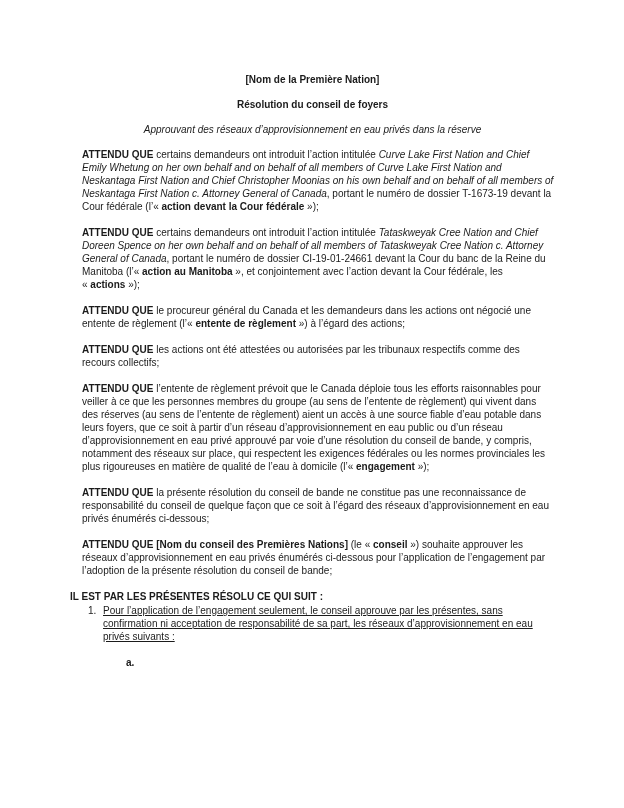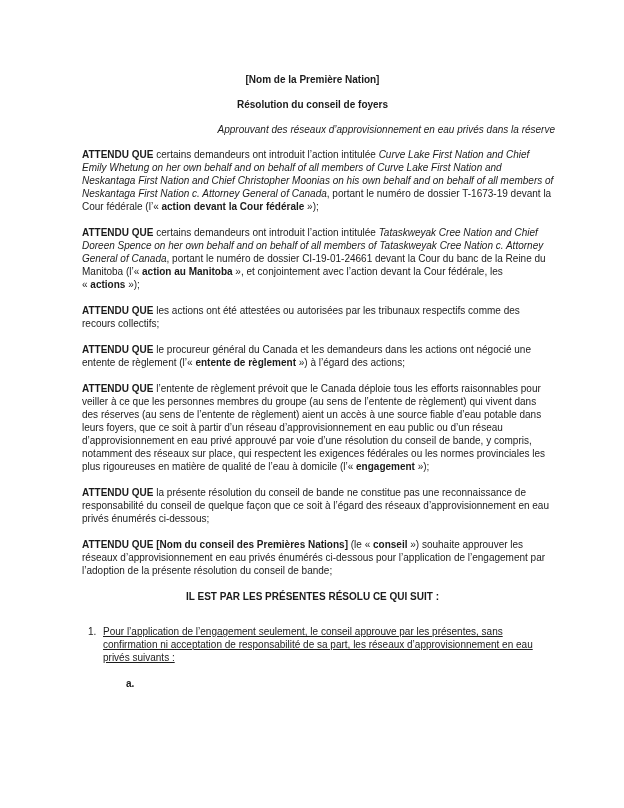--- a/index.html
+++ b/index.html
@@ -25,28 +25,27 @@
   }
   .b { font-weight: 700; }
   .i { font-style: italic; }
   .title {
     margin: 0 0 12px 0;
     text-align: center;
     font-weight: 700;
   }
   .subtitle {
     margin: 0 0 12px 0;
-    text-align: right;
+    text-align: center;
     font-style: italic;
   }
   .para { margin: 0 0 13px 12px; }
   .res-heading {
-    margin: 0 0 22px 0;
+    margin: 0 0 1px 0;
     font-weight: 700;
-    text-align: center;
   }
   .li {
     display: flex;
     margin: 0 0 13px 0;
   }
   .li.l1 { padding-left: 18px; }
   .li.l2 { padding-left: 56px; }
   .marker { flex: 0 0 15px; }
   .li-text { flex: 1; text-decoration: underline; }
 </style>
@@ -54,22 +53,22 @@
 <body>
 
 <div class="page">
   <p class="title">[Nom de la Première Nation]</p>
   <p class="title">Résolution du conseil de foyers</p>
   <p class="subtitle">Approuvant des réseaux d’approvisionnement en eau privés dans la réserve</p>
 
   <div>
       <p class="para"><span class="b">ATTENDU QUE</span><span> certains demandeurs ont introduit l’action intitulée </span><span class="i">Curve Lake First Nation and Chief Emily Whetung on her own behalf and on behalf of all members of Curve Lake First Nation and Neskantaga First Nation and Chief Christopher Moonias on his own behalf and on behalf of all members of Neskantaga First Nation c. Attorney General of Canada</span><span>, portant le numéro de dossier T-1673-19 devant la Cour fédérale (l’«&nbsp;</span><span class="b">action devant la Cour fédérale</span><span>&nbsp;»);</span></p>
       <p class="para"><span class="b">ATTENDU QUE</span><span> certains demandeurs ont introduit l’action intitulée </span><span class="i">Tataskweyak Cree Nation and Chief Doreen Spence on her own behalf and on behalf of all members of Tataskweyak Cree Nation c. Attorney General of Canada</span><span>, portant le numéro de dossier CI-19-01-24661 devant la Cour du banc de la Reine du Manitoba (l’«&nbsp;</span><span class="b">action au Manitoba</span><span>&nbsp;», et conjointement avec l’action devant la Cour fédérale, les «&nbsp;</span><span class="b">actions</span><span>&nbsp;»);</span></p>
+      <p class="para"><span class="b">ATTENDU QUE</span><span> le procureur général du Canada et les demandeurs dans les actions ont négocié une entente de règlement (l’«&nbsp;</span><span class="b">entente de règlement</span><span>&nbsp;») à l’égard des actions;</span></p>
       <p class="para"><span class="b">ATTENDU QUE</span><span> les actions ont été attestées ou autorisées par les tribunaux respectifs comme des recours collectifs;</span></p>
-      <p class="para"><span class="b">ATTENDU QUE</span><span> le procureur général du Canada et les demandeurs dans les actions ont négocié une entente de règlement (l’«&nbsp;</span><span class="b">entente de règlement</span><span>&nbsp;») à l’égard des actions;</span></p>
       <p class="para"><span class="b">ATTENDU QUE</span><span> l’entente de règlement prévoit que le Canada déploie tous les efforts raisonnables pour veiller à ce que les personnes membres du groupe (au sens de l’entente de règlement) qui vivent dans des réserves (au sens de l’entente de règlement) aient un accès à une source fiable d’eau potable dans leurs foyers, que ce soit à partir d’un réseau d’approvisionnement en eau public ou d’un réseau d’approvisionnement en eau privé approuvé par voie d’une résolution du conseil de bande, y compris, notamment des réseaux sur place, qui respectent les exigences fédérales ou les normes provinciales les plus rigoureuses en matière de qualité de l’eau à domicile (l’«&nbsp;</span><span class="b">engagement</span><span>&nbsp;»);</span></p>
       <p class="para"><span class="b">ATTENDU QUE</span><span> la présente résolution du conseil de bande ne constitue pas une reconnaissance de responsabilité du conseil de quelque façon que ce soit à l’égard des réseaux d’approvisionnement en eau privés énumérés ci-dessous;</span></p>
       <p class="para"><span class="b">ATTENDU QUE [Nom du conseil des Premières Nations]</span><span> (le «&nbsp;</span><span class="b">conseil</span><span>&nbsp;») souhaite approuver les réseaux d’approvisionnement en eau privés énumérés ci-dessous pour l’application de l’engagement par l’adoption de la présente résolution du conseil de bande;</span></p>
     </div>
 
   <p class="res-heading">IL EST PAR LES PRÉSENTES RÉSOLU CE QUI SUIT&nbsp;:</p>
 
   <div>
       <div class="li l1">
         <span class="marker">1.</span>

